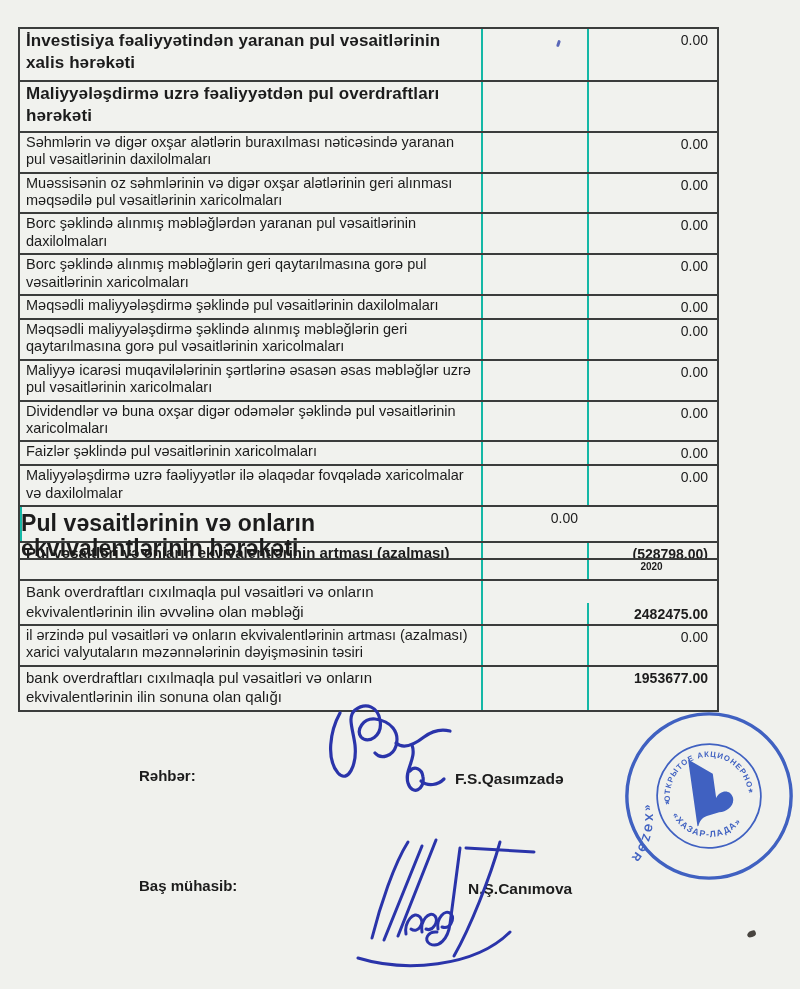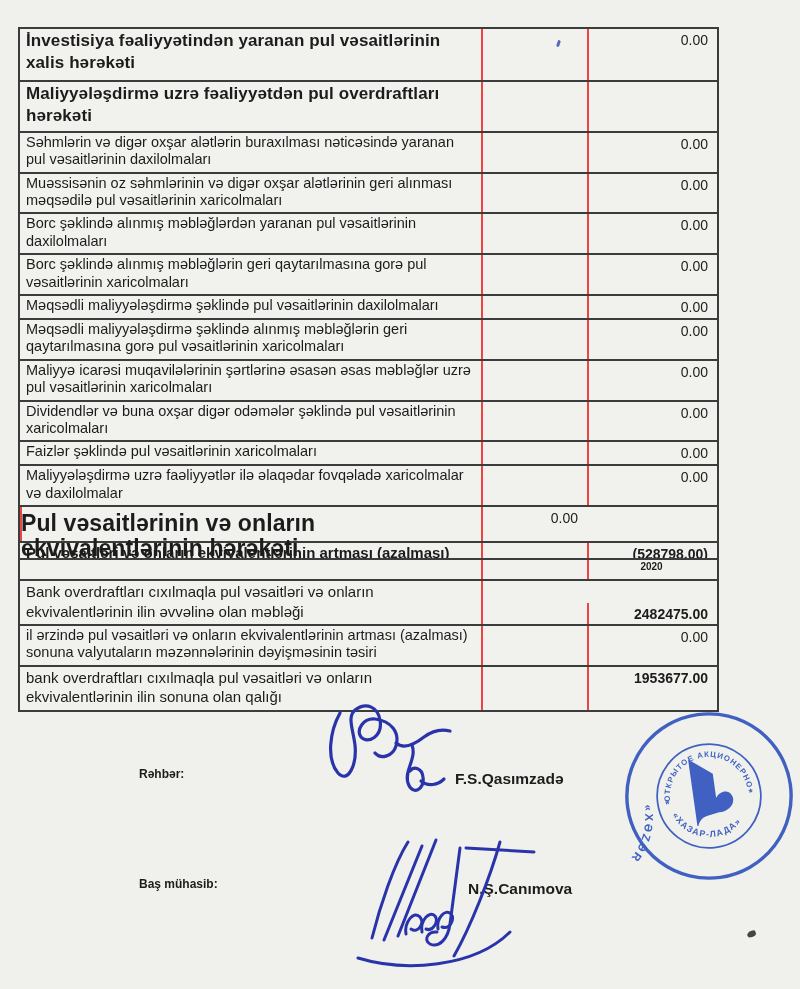--- a/index.html
+++ b/index.html
@@ -9,21 +9,21 @@
     background-color:#f0f1ed;
     font-family:"Liberation Sans", sans-serif;color:#1c1c1c;
   }
   
   .tbl{position:absolute;left:18px;width:697px;border:2px solid #3b3d3c;background:#f1f2ee;}
   .t1{top:27px;}
   .t2{top:558px;}
   .row{display:grid;grid-template-columns:461px 106px 1fr;border-bottom:2px solid #3b3d3c;}
   .row:last-child{border-bottom:none;}
   .c{padding:1px 6px 3px;}
-  .c.mid,.c.val{border-left:2px solid #ef4444;}
+  .c.mid,.c.val{border-left:2px solid #14b8a6;}
   .c.val{text-align:right;font-size:14px;padding-right:9px;padding-top:3px;}
   .row.sec .c.label{font-weight:bold;font-size:17px;line-height:1.32;letter-spacing:.1px;}
   .row.item .c.label{font-size:14.5px;line-height:1.2;}
   .row.total .c.label{font-weight:bold;font-size:15px;line-height:1.25;}
   .row.total .c.val{font-weight:bold;}
   .t1 .row:nth-child(1){min-height:51px}
   .t1 .row:nth-child(2){min-height:44px}
   .t1 .row:nth-child(3),.t1 .row:nth-child(4),.t1 .row:nth-child(5),
   .t1 .row:nth-child(6),.t1 .row:nth-child(8),.t1 .row:nth-child(9),
   .t1 .row:nth-child(10),.t1 .row:nth-child(12),.t1 .row:nth-child(13){min-height:34px}
@@ -35,21 +35,21 @@
   .t2 .row:nth-child(4){min-height:36px}
   .t2 .row.b .c.label{font-weight:normal;font-size:15px;line-height:1.3;}
   .t2 .row.b .c.val{font-weight:bold;}
   .t2 .row.item .c.label{font-size:14.5px;line-height:1.2;}
   .c.val.year{text-align:center;font-weight:bold;font-size:10px;padding-top:1px;}
   .c.val.vbottom{align-self:end;padding-bottom:2px;}
   
   .h2{position:absolute;left:21px;top:511px;width:470px;
       font-size:23px;font-weight:bold;line-height:1.08;letter-spacing:.1px;}
   
-  .sig-label{position:absolute;font-weight:bold;font-size:12px;}
+  .sig-label{position:absolute;font-weight:bold;font-size:15px;}
   .sig-name{position:absolute;font-weight:bold;font-size:15.5px;}
   .sigsvg,.stampsvg{position:absolute;}
   .ink-mark{position:absolute;left:557px;top:40px;width:3px;height:7px;
       background:#3344aa;border-radius:2px;transform:rotate(18deg);opacity:.8;}
   .scan-speck{position:absolute;left:747px;top:931px;width:9px;height:6px;
       background:#2a2620;border-radius:60% 40% 50% 50%;transform:rotate(-20deg);opacity:.85;}
 </style>
 </head>
 <body>
 
@@ -136,21 +136,21 @@
       <div class="c label"></div>
       <div class="c mid"></div>
       <div class="c val year">2020</div>
     </div>
     <div class="row b">
       <div class="c label">Bank overdraftları cıxılmaqla pul vəsaitləri və onların ekvivalentlərinin ilin əvvəlinə olan məbləği</div>
       <div class="c mid"></div>
       <div class="c val vbottom">2482475.00</div>
     </div>
     <div class="row item">
-      <div class="c label">il ərzində pul vəsaitləri və onların ekvivalentlərinin artması (azalması) sonuna valyutaların məzənnələrinin dəyişməsinin təsiri</div>
+      <div class="c label">il ərzində pul vəsaitləri və onların ekvivalentlərinin artması (azalması) xarici valyutaların məzənnələrinin dəyişməsinin təsiri</div>
       <div class="c mid"></div>
       <div class="c val">0.00</div>
     </div>
     <div class="row b">
       <div class="c label">bank overdraftları cıxılmaqla pul vəsaitləri və onların ekvivalentlərinin ilin sonuna olan qalığı</div>
       <div class="c mid"></div>
       <div class="c val">1953677.00</div>
     </div>
   </div>
 

